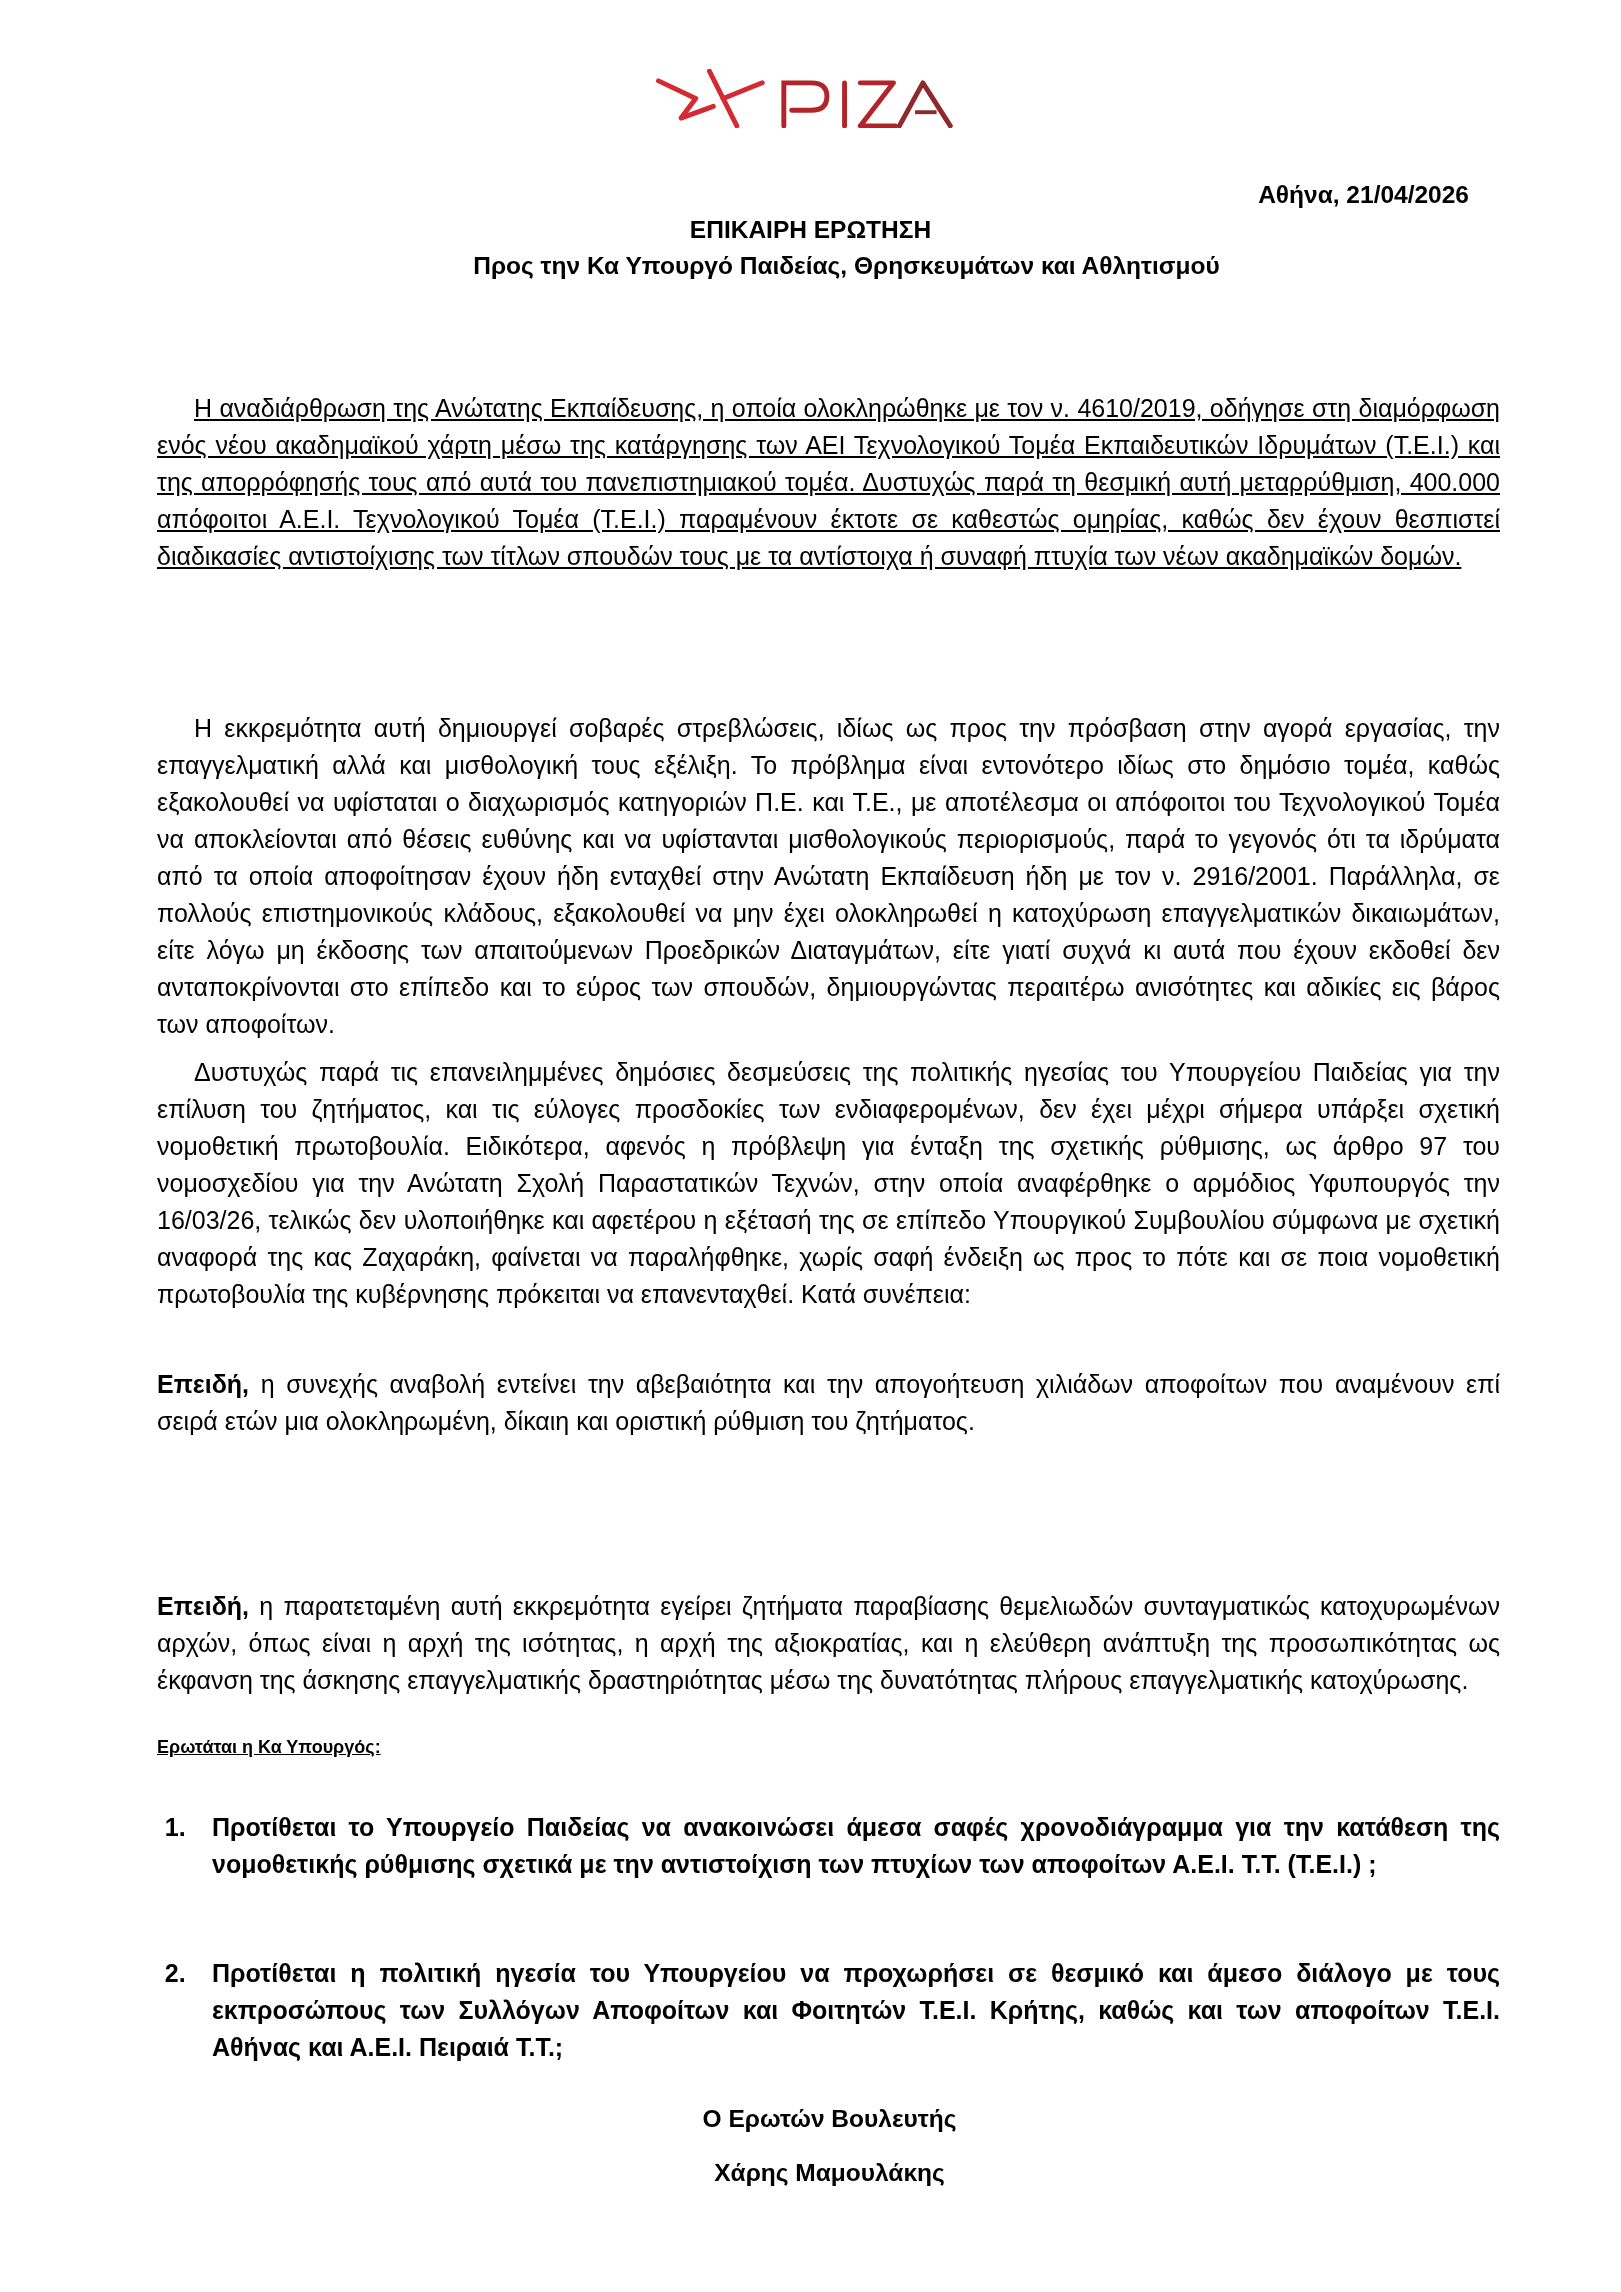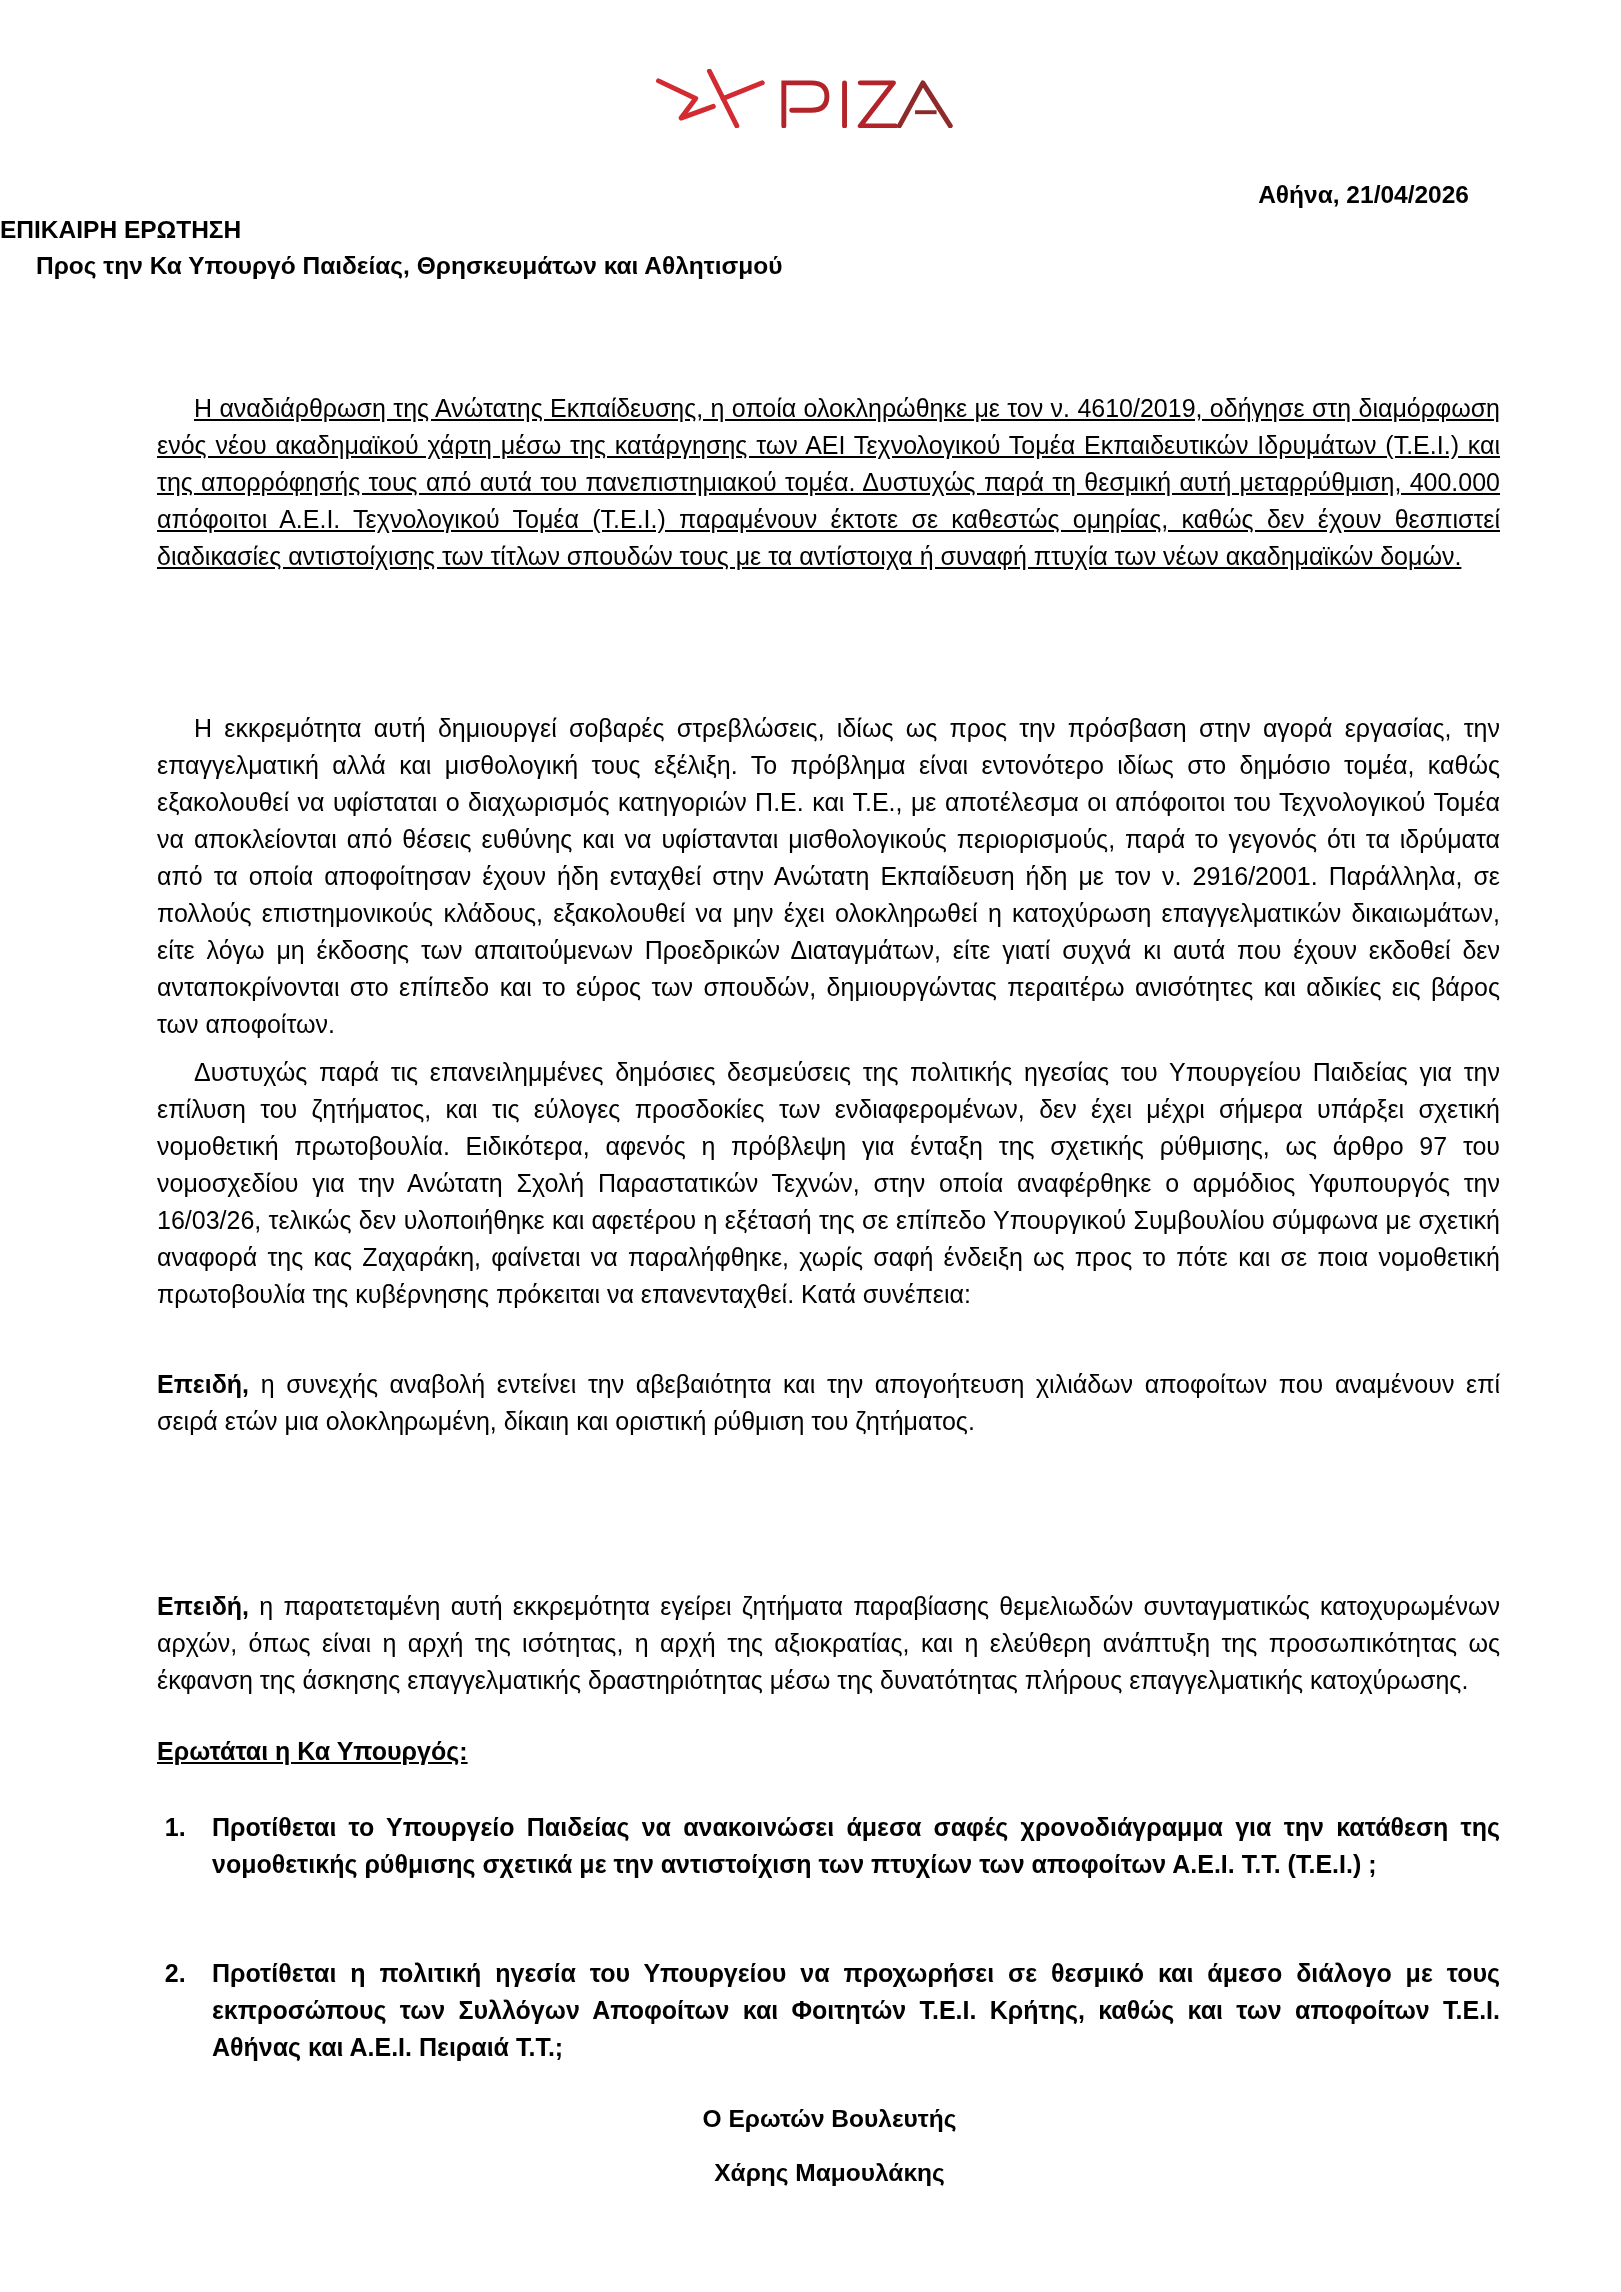--- a/index.html
+++ b/index.html
@@ -5,35 +5,35 @@
   html, body { margin: 0; padding: 0; background: #ffffff; }
   body { width: 1621px; height: 2293px; position: relative; overflow: hidden;
          font-family: "Liberation Sans", sans-serif; color: #000; }
   .page { position: absolute; left: 0; top: 0; width: 1621px; height: 2293px; }
   .logo { position: absolute; left: 588px; top: 69px; width: 470px; height: 98px; }
   .logo svg { display: block; }
   .logo-sub { position: absolute; left: 591px; top: 125px; width: 470px;
               font-family: "DejaVu Sans", sans-serif; font-weight: bold; font-size: 28px;
               letter-spacing: 1.5px; color: #b3232a; white-space: nowrap; }
   .date { position: absolute; right: 152px; top: 181px; font-weight: bold; font-size: 24.5px; }
-  .title { position: absolute; left: 0; width: 1621px; font-weight: bold; font-size: 24.5px; }
+  .title { position: absolute; left: 0; width: 1621px; text-align: center; font-weight: bold; font-size: 24.5px; }
   .t1 { top: 216px; }
   .t2 { top: 252px; padding-left: 36px; }
   .subject { position: absolute; left: 157px; width: 1308px; top: 316px; text-align: center;
              font-weight: bold; font-size: 24.5px; line-height: 36px; }
   .body { position: absolute; left: 157px; width: 1343px; font-size: 25px; line-height: 37px;
           text-align: justify; }
   .indent { text-indent: 37px; }
   .p1 { top: 390px; text-decoration: underline; }
   .p2 { top: 685px; margin-top: 25px; }
   .p3 { top: 1054px; }
   .p4 { top: 1366px; }
   .p5 { top: 1477px; }
   .p6 { top: 1588px; }
-  .q-head { position: absolute; left: 157px; top: 1737px; font-weight: bold; font-size: 25px;
+  .q-head { position: absolute; left: 157px; top: 1737px; font-weight: bold; font-size: 18px;
             text-decoration: underline; }
   .qlist { position: absolute; left: 157px; width: 1343px; font-weight: bold; font-size: 25px;
            line-height: 37px; text-align: justify; }
   .q1 { top: 1809px; }
   .q2 { top: 1955px; }
   .qnum { position: absolute; left: 7.8px; }
   .qtext { margin-left: 55px; }
   .sig { position: absolute; left: 0; width: 1621px; text-align: center; font-weight: bold; font-size: 24.5px; padding-left: 19px; }
   .s1 { top: 2105px; }
   .s2 { top: 2159px; }

